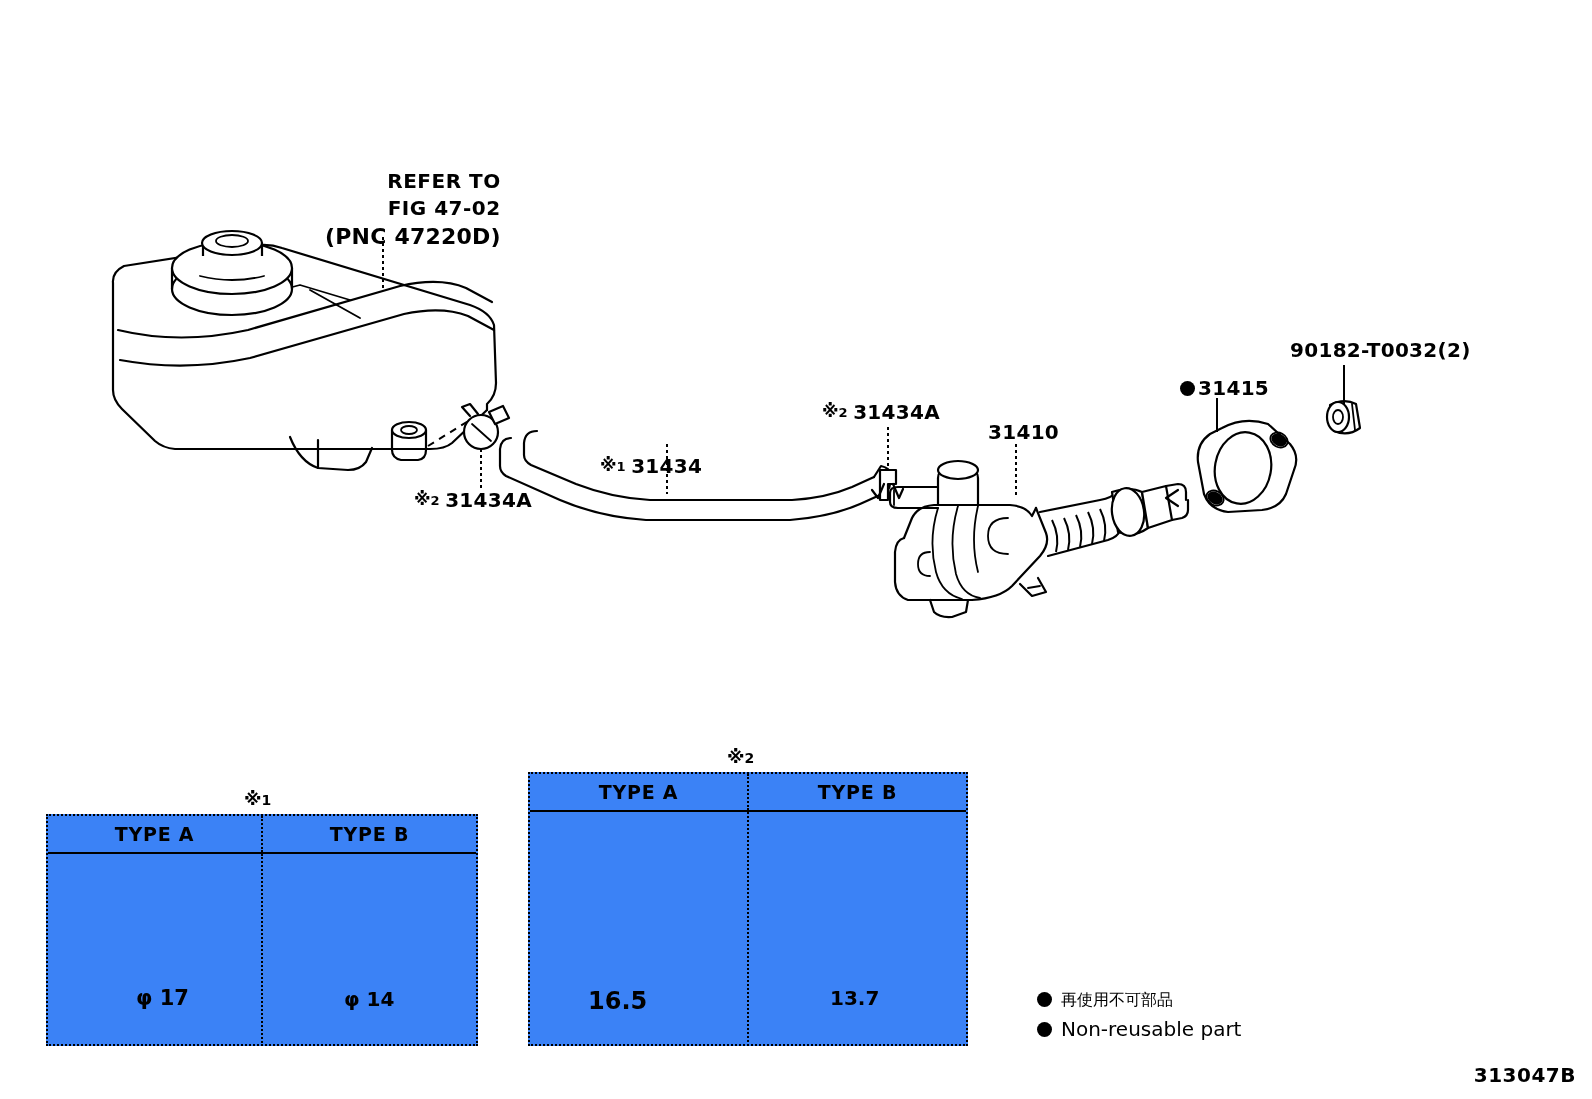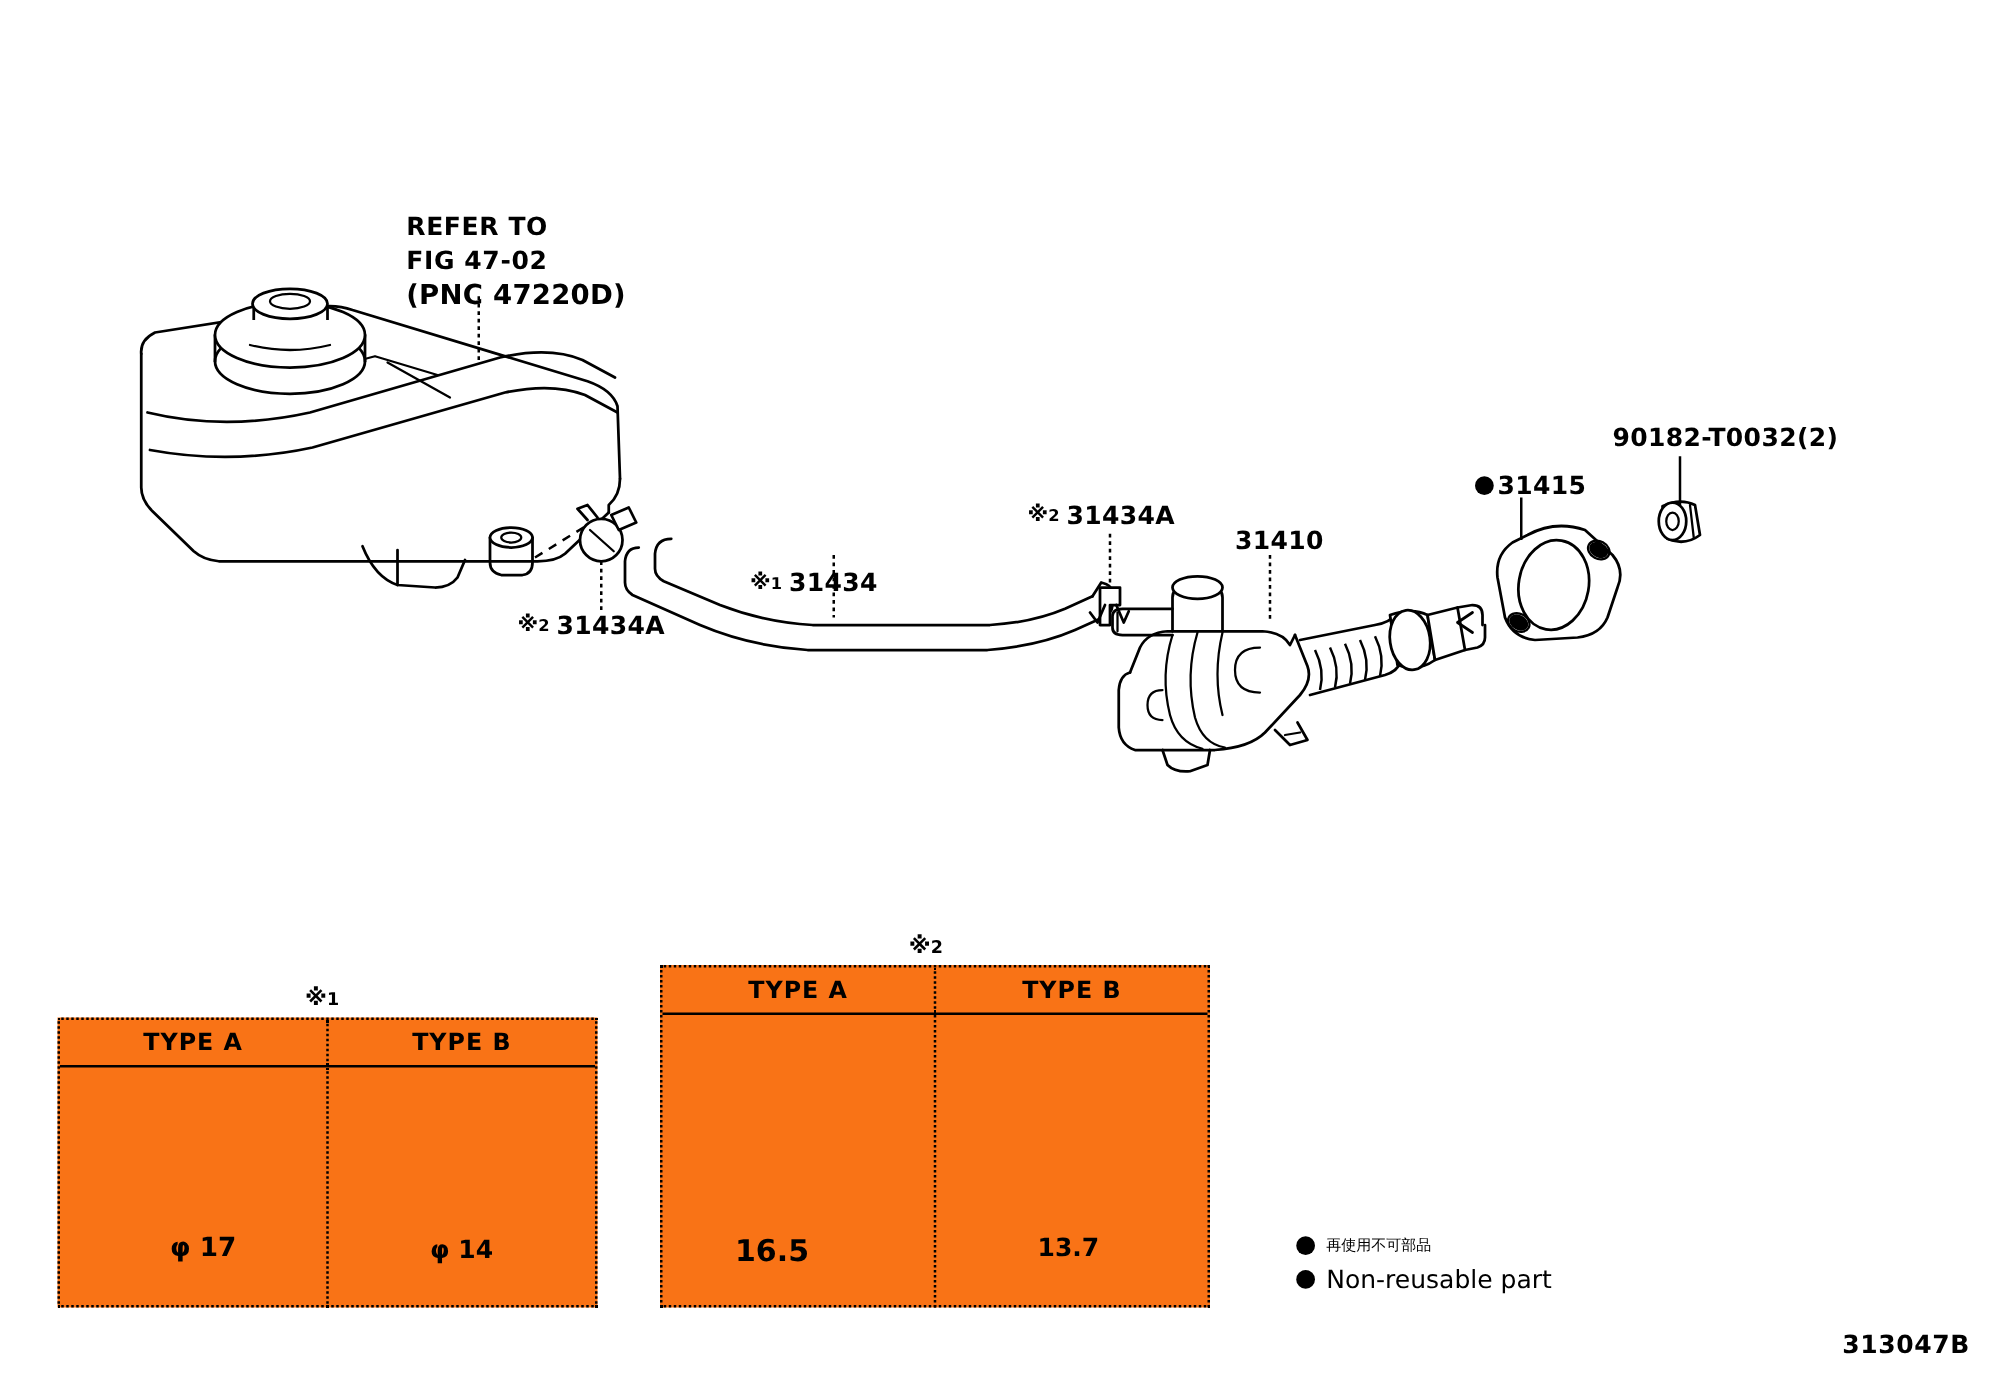--- a/index.html
+++ b/index.html
@@ -31,21 +31,21 @@
   }
   .refer-block {
     position: absolute;
     left: 325px;
     top: 168px;
     font-size: 20px;
     font-weight: bold;
     letter-spacing: 0.5px;
     line-height: 1.35;
   }
-  .refer-block div { white-space: nowrap; }
+  .refer-block div { white-space: nowrap; text-align: right; }
   .pnc { font-size: 22px; letter-spacing: 0.2px; }
 
   .partnum { font-size: 20px; letter-spacing: 0.3px; }
   .marker {
     font-size: 17px;
     font-weight: bold;
     vertical-align: 2px;
   }
   .marker .sub { font-size: 13px; }
   .dot-marker {
@@ -54,21 +54,21 @@
     border-radius: 50%;
     background: #000;
     vertical-align: -1px;
     margin-right: 3px;
   }
 
   
   .type-table {
     position: absolute;
     border: 2px dotted #000;
-    background: #f97316;
+    background: #3b82f6;
     box-sizing: border-box;
   }
   .tt-head {
     display: flex;
     border-bottom: 2.5px solid #000;
     height: 36px;
   }
   .tt-head .cell {
     flex: 1 1 50%;
     display: flex;
@@ -109,21 +109,21 @@
     margin-bottom: 4px;
     white-space: nowrap;
   }
   .legend-bullet {
     width: 15px; height: 15px;
     border-radius: 50%;
     background: #000;
     margin-right: 9px;
     flex: 0 0 auto;
   }
-  .legend-jp { font-size: 12px; font-weight: normal; }
+  .legend-jp { font-size: 16px; font-weight: normal; }
   .legend-en { font-size: 20px; font-weight: normal; }
 
   .figcode {
     position: absolute;
     right: 16px;
     bottom: 12px;
     font-size: 20px;
     font-weight: bold;
     letter-spacing: 0.5px;
   }

